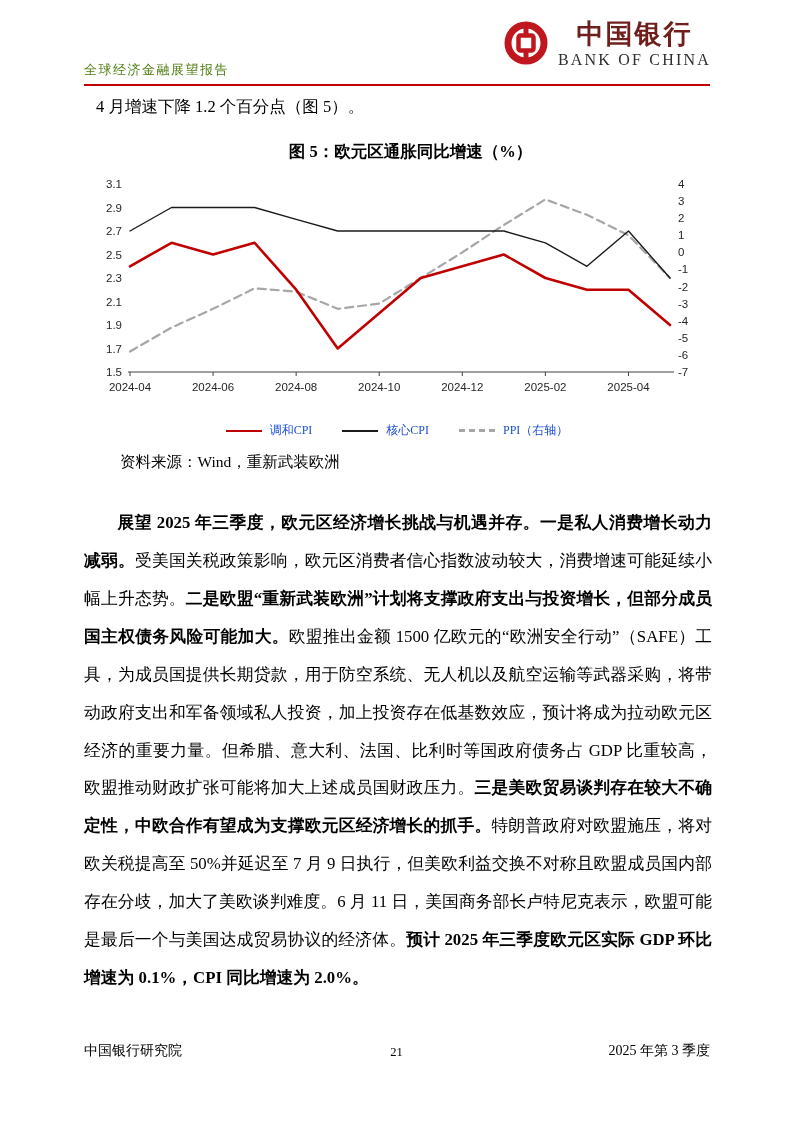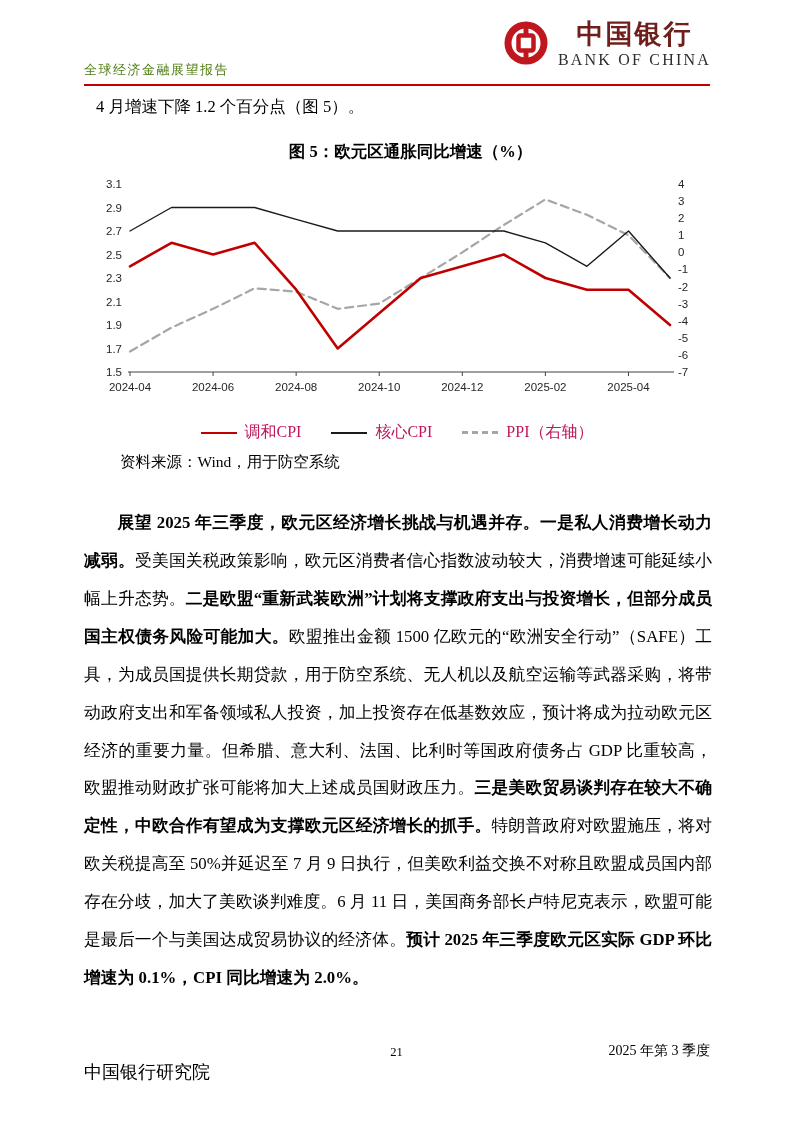--- a/index.html
+++ b/index.html
@@ -14,29 +14,29 @@
   .logo-txt{display:flex;flex-direction:column;align-items:center;line-height:1.05;}
   .logo-cn{font-size:27px;font-weight:bold;color:#6e1f1c;font-family:"Liberation Serif",serif;letter-spacing:2px;}
   .logo-en{font-size:16px;letter-spacing:2.2px;color:#2e2e2e;margin-top:4px;}
   
   .intro-line{position:absolute;left:96px;top:96px;width:627px;font-size:16.5px;}
   
   .fig-title{position:absolute;left:0;top:141px;width:100%;text-align:center;font-weight:bold;font-size:16.5px;padding-left:14px;}
   .chart-block{position:absolute;left:84px;top:172px;width:626px;}
   #chart-svg{display:block;}
   .chart-legend{display:flex;justify-content:center;align-items:center;gap:30px;margin-top:14px;}
-  .legend-item{display:flex;align-items:center;gap:8px;font-size:16px;color:#be185d;}
+  .legend-item{display:flex;align-items:center;gap:8px;font-size:12px;color:#1d4ed8;}
   .legend-line{display:inline-block;width:36px;height:0;}
   .fig-source{position:absolute;left:120px;top:452px;font-size:15.5px;}
   
   .body-par{position:absolute;left:84px;top:487px;width:628px;font-size:16.8px;line-height:2.26;
     text-align:justify;text-indent:2em;}
   .body-par .seg-b{font-weight:700;}
   
-  .footer-left{position:absolute;left:84px;top:1042px;font-size:18px;margin-top:18px;}
+  .footer-left{position:absolute;left:84px;top:1042px;font-size:14px;}
   .footer-page{position:absolute;left:0;top:1045px;width:100%;text-align:center;font-size:12.5px;}
   .footer-right{position:absolute;right:83px;top:1042px;font-size:14px;}
   
   .watermark{position:absolute;left:5px;top:1132px;display:flex;align-items:center;gap:4px;
     color:#b9bec6;font-family:"Liberation Sans",sans-serif;font-size:12px;opacity:.9;flex-direction:column;}
   .wm-icon{display:inline-flex;}
 </style>
 </head>
 <body>
 
@@ -115,21 +115,21 @@
           <span class="legend-line" style="border-top: 2px solid rgb(26, 26, 26);"></span>
           <span>核心CPI</span>
         </span>
         <span class="legend-item">
           <span class="legend-line" style="border-top: 3px dashed rgb(166, 166, 166);"></span>
           <span>PPI（右轴）</span>
         </span>
       </div>
   </div>
 
-  <div class="fig-source">资料来源：Wind，用于防空系统</div>
+  <div class="fig-source">资料来源：Wind，重新武装欧洲</div>
 
   <p class="body-par" id="body-paragraph"><span class="seg-b">展望 2025 年三季度，欧元区经济增长挑战与机遇并存。一是私人消费增长动力减弱。</span><span class="seg-n">受美国关税政策影响，欧元区消费者信心指数波动较大，消费增速可能延续小幅上升态势。</span><span class="seg-b">二是欧盟“重新武装欧洲”计划将支撑政府支出与投资增长，但部分成员国主权债务风险可能加大。</span><span class="seg-n">欧盟推出金额 1500 亿欧元的“欧洲安全行动”（SAFE）工具，为成员国提供长期贷款，用于防空系统、无人机以及航空运输等武器采购，将带动政府支出和军备领域私人投资，加上投资存在低基数效应，预计将成为拉动欧元区经济的重要力量。但希腊、意大利、法国、比利时等国政府债务占 GDP 比重较高，欧盟推动财政扩张可能将加大上述成员国财政压力。</span><span class="seg-b">三是美欧贸易谈判存在较大不确定性，中欧合作有望成为支撑欧元区经济增长的抓手。</span><span class="seg-n">特朗普政府对欧盟施压，将对欧关税提高至 50%并延迟至 7 月 9 日执行，但美欧利益交换不对称且欧盟成员国内部存在分歧，加大了美欧谈判难度。6 月 11 日，美国商务部长卢特尼克表示，欧盟可能是最后一个与美国达成贸易协议的经济体。</span><span class="seg-b">预计 2025 年三季度欧元区实际 GDP 环比增速为 0.1%，CPI 同比增速为 2.0%。</span></p>
 
   <div class="footer-left">中国银行研究院</div>
   <div class="footer-page">21</div>
   <div class="footer-right">2025 年第 3 季度</div>
 
   <div class="watermark">
     <span class="wm-icon">
       <svg width="19" height="19" viewBox="0 0 20 20">

